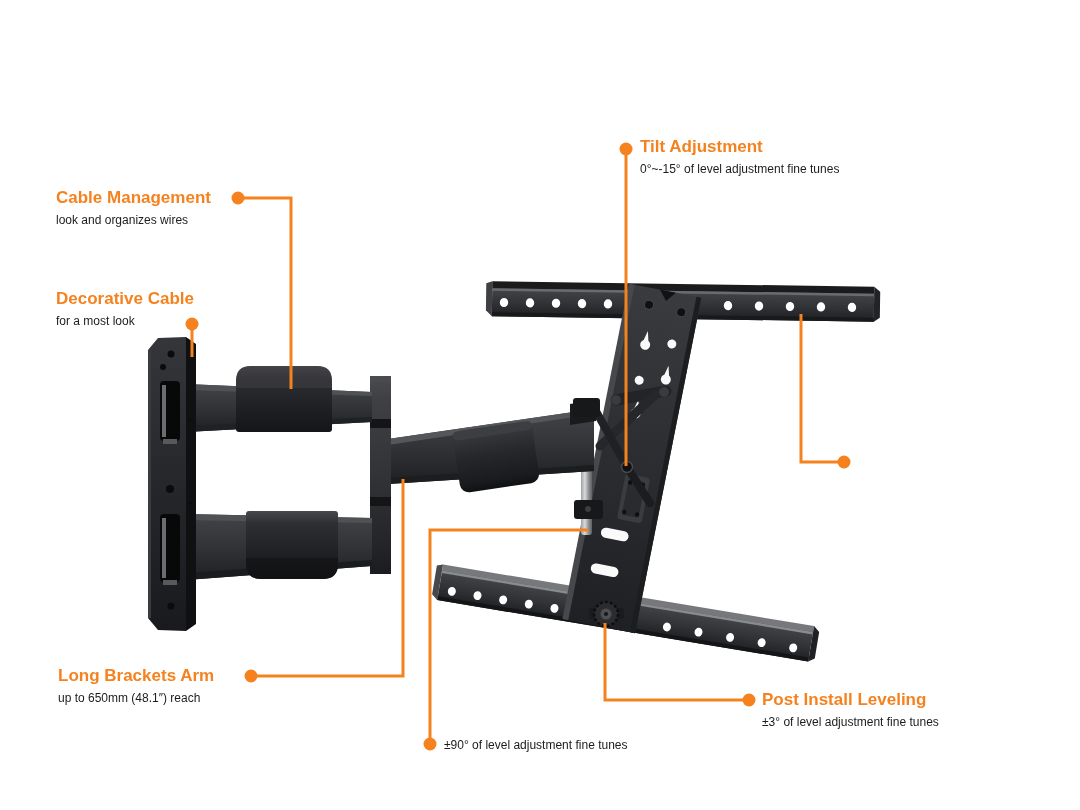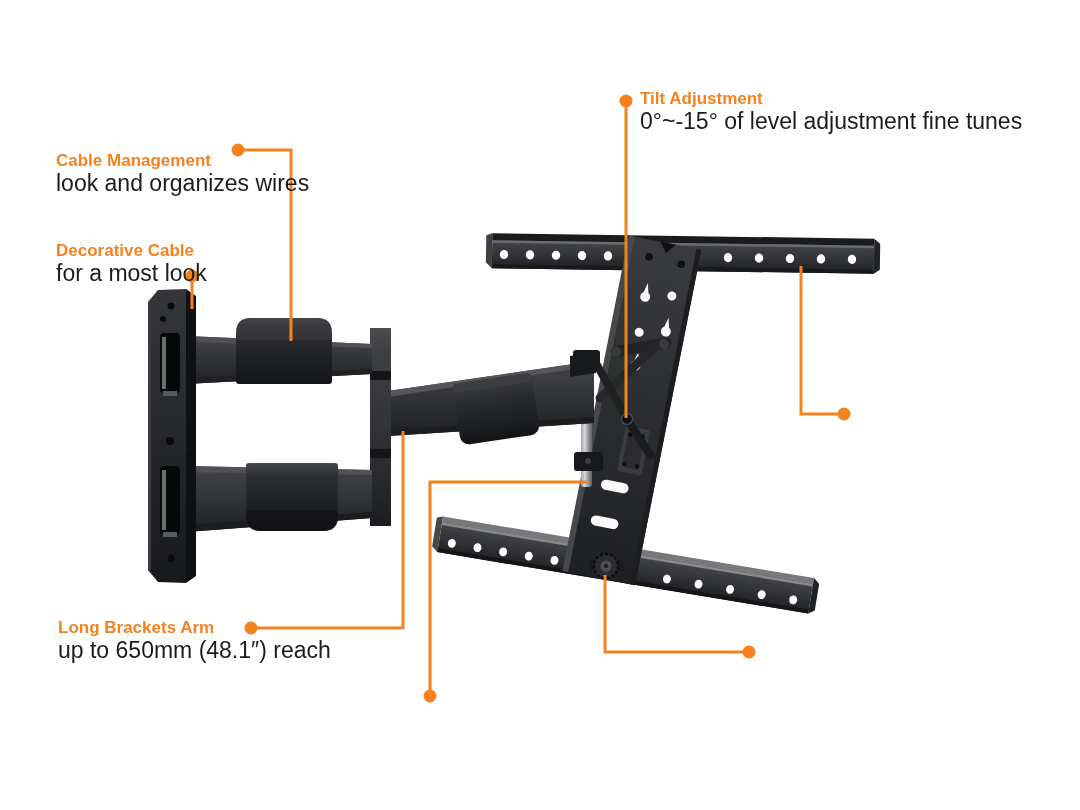--- a/index.html
+++ b/index.html
@@ -3,29 +3,29 @@
 <meta charset="utf-8">
 <style>
   :root { --accent:#F5821E; --ink:#1c1c1c; }
   * { box-sizing:border-box; }
   html,body { margin:0; padding:0; }
   body {
     width:1080px; height:810px; position:relative; overflow:hidden;
     background:#ffffff;
     font-family:"Liberation Sans", sans-serif;
   }
-  #stage { position:absolute; inset:0; }
+  #stage { position:absolute; inset:0;margin-top:48px; }
   svg#mount { position:absolute; left:0; top:0; }
   .callout { position:absolute; }
   .callout .title {
     font-size:17px; font-weight:bold; color:var(--accent);
     line-height:21px; white-space:nowrap;
   }
   .callout .desc {
-    font-size:23px; color:var(--ink);
+    font-size:12px; color:var(--ink);
     line-height:22px; white-space:nowrap; margin-top:1px;
   }
 </style>
 </head>
 <body>
 
 <div id="stage">
 
 <svg id="mount" width="1080" height="810" viewBox="0 0 1080 810">
   <defs>
@@ -246,33 +246,38 @@
     <circle cx="749" cy="652" r="6.5"></circle>
     <circle cx="430" cy="696" r="6.5"></circle>
   </g>
 </svg>
 
   <div class="callout" style="left:640px;top:88px">
     <div class="title">Tilt Adjustment</div>
     <div class="desc">0°~-15° of level adjustment fine tunes</div>
   </div>
 
-  <div class="callout" style="left:56px;top:150px">
+  <div class="callout" style="left:56px;top:139px">
     <div class="title">Cable Management</div>
     <div class="desc">look and organizes wires</div>
   </div>
 
   <div class="callout" style="left:56px;top:240px">
     <div class="title">Decorative Cable</div>
     <div class="desc">for a most look</div>
   </div>
 
 
   <div class="callout" style="left:58px;top:617px">
     <div class="title">Long Brackets Arm</div>
     <div class="desc">up to 650mm (48.1″) reach</div>
   </div>
 
+  <div class="callout" style="left:762px;top:641px">
+    <div class="title">Post Install Leveling</div>
+    <div class="desc">±3° of level adjustment fine tunes</div>
+  </div>
 
   <div class="callout" style="left:444px;top:685px">
+    <div class="desc">±90° of level adjustment fine tunes</div>
   </div>
 
 </div>
 
 </body></html>

